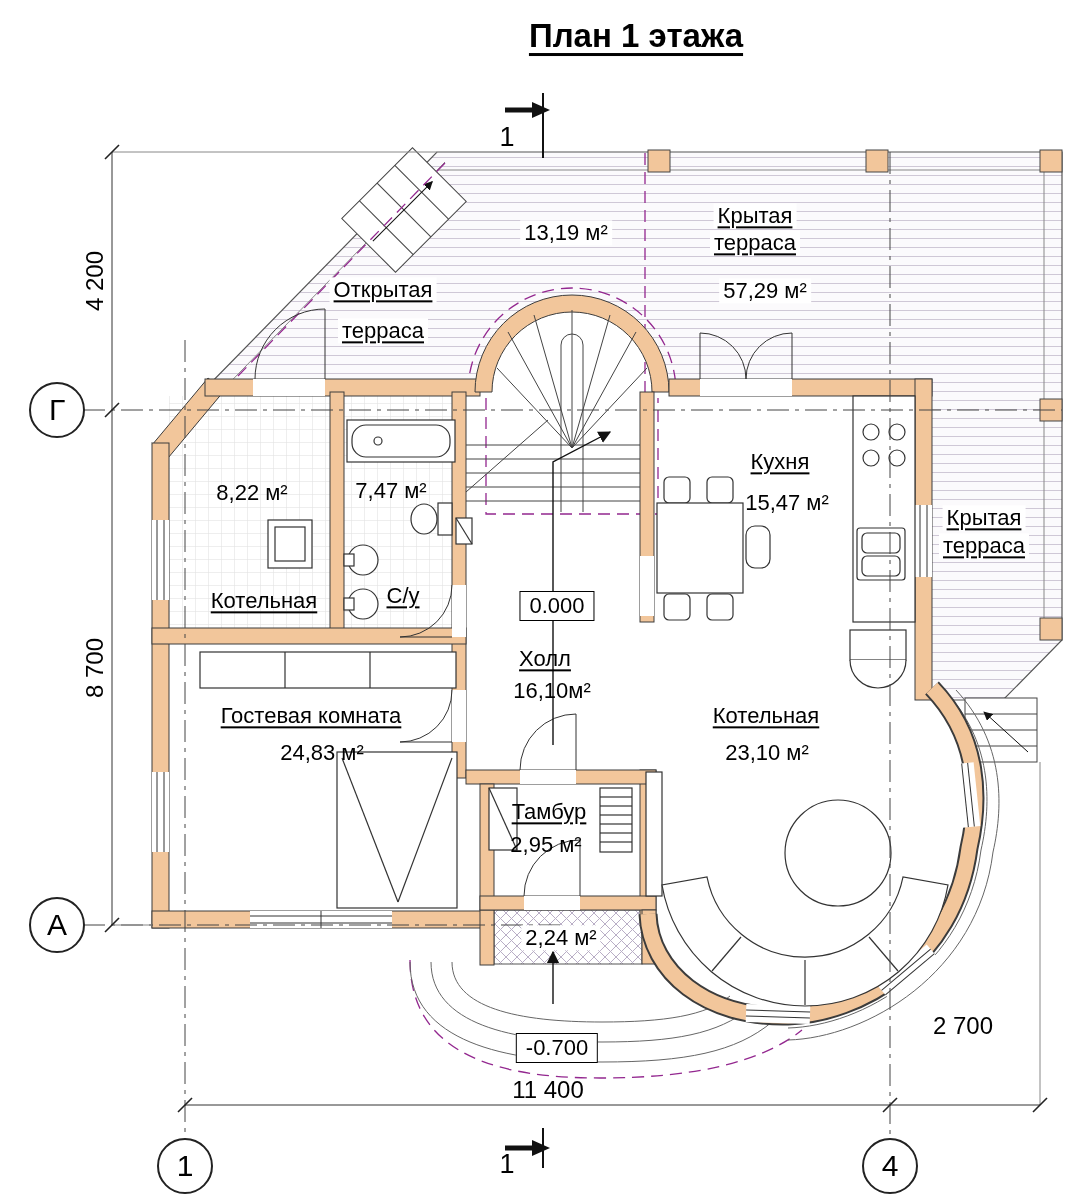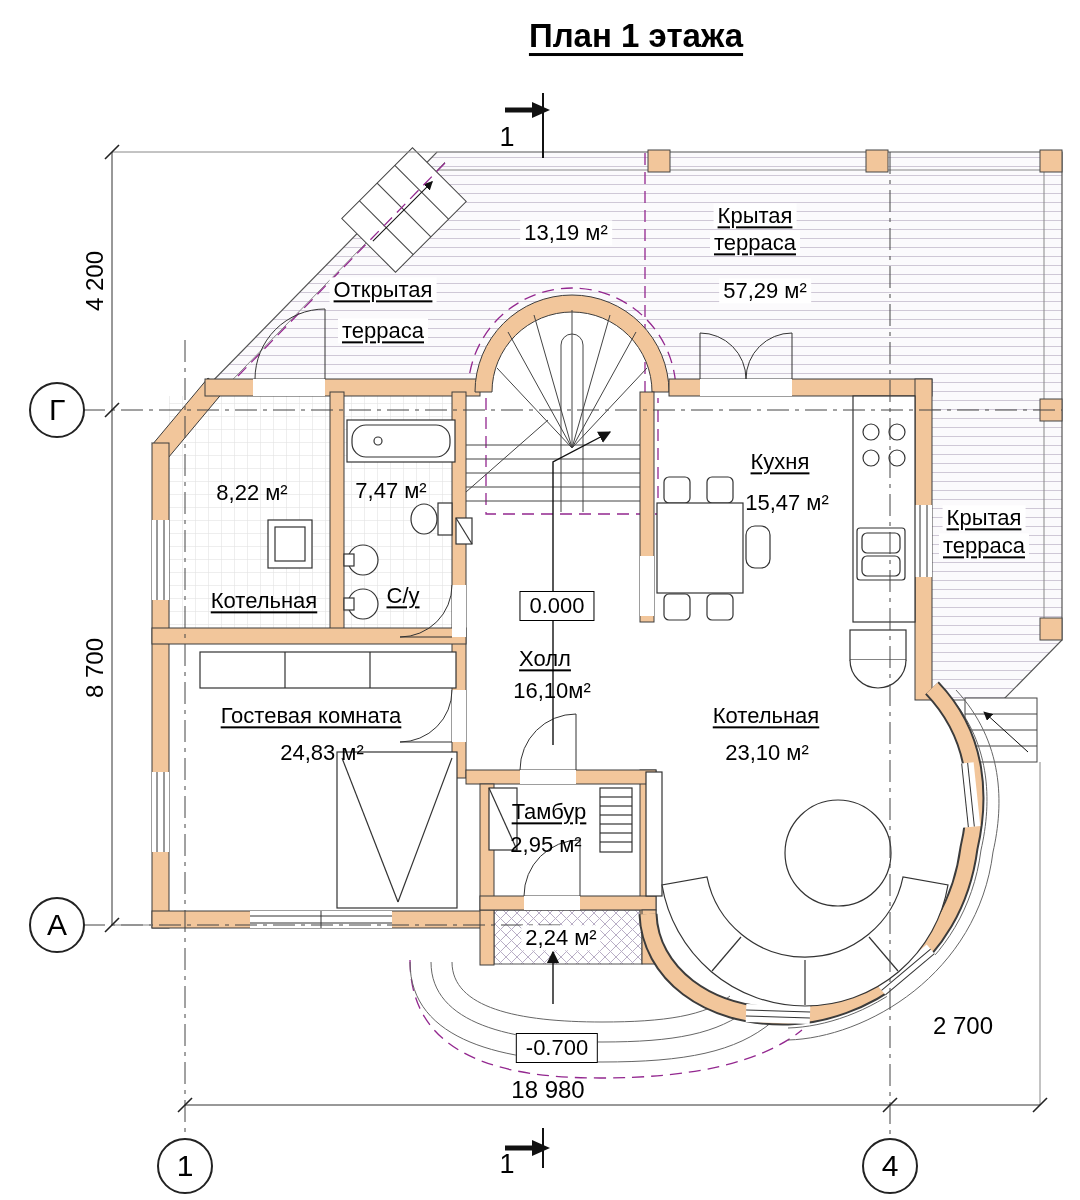--- a/index.html
+++ b/index.html
@@ -327,21 +327,21 @@
   </g>
 </svg>
 
 <div class="lbl title" style="left:636px; top:36px;">План 1 этажа</div>
 
 <div class="lbl sec" style="left:507px; top:138px;">1</div>
 <div class="lbl sec" style="left:507px; top:1165px;">1</div>
 
 <div class="lbl dim rot" style="left:95px; top:281px;">4 200</div>
 <div class="lbl dim rot" style="left:95px; top:668px;">8 700</div>
-<div class="lbl dim" style="left:548px; top:1090px;">18 980</div>
+<div class="lbl dim" style="left:548px; top:1090px;">11 400</div>
 <div class="lbl dim" style="left:963px; top:1026px;">2 700</div>
 
 <div class="lbl axis" style="left:57px; top:410px;">Г</div>
 <div class="lbl axis" style="left:57px; top:925px;">А</div>
 <div class="lbl axis" style="left:185px; top:1166px;">1</div>
 <div class="lbl axis" style="left:890px; top:1166px;">4</div>
 
 <div class="lbl u bgw" style="left:383px; top:290px;">Открытая</div>
 <div class="lbl u bgw" style="left:383px; top:331px;">терраса</div>
 <div class="lbl bgw" style="left:566px; top:233px;">13,19 м²</div>

